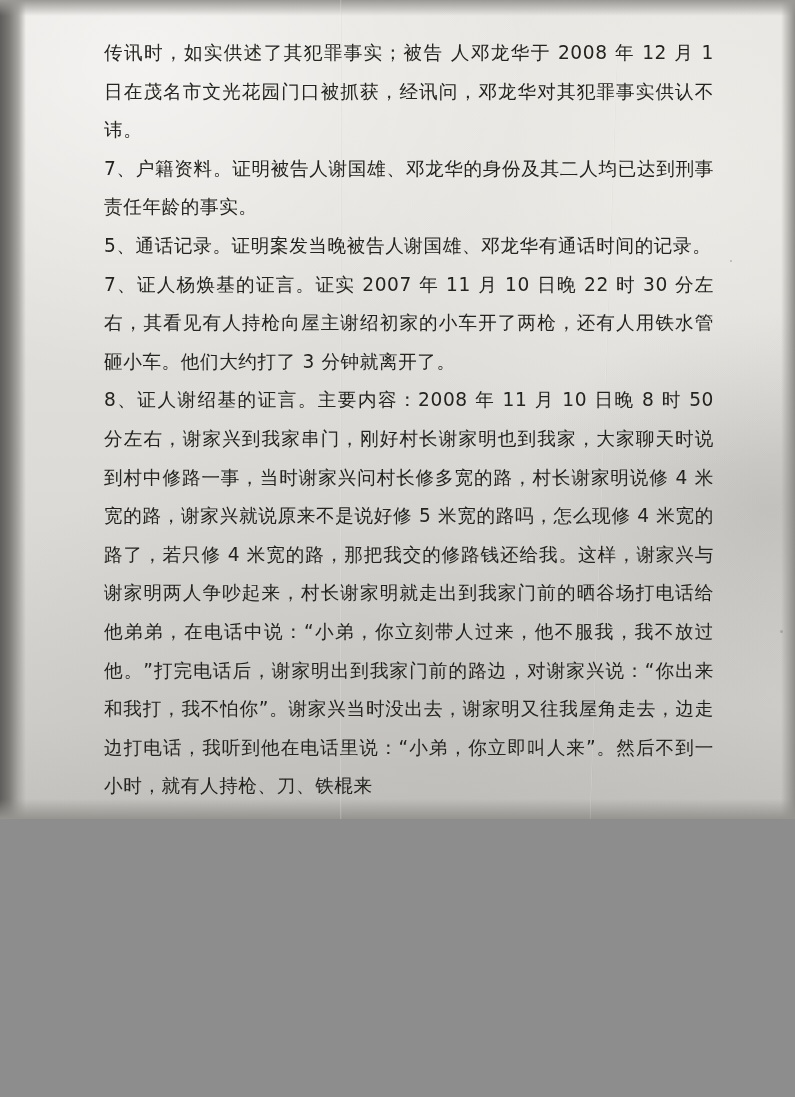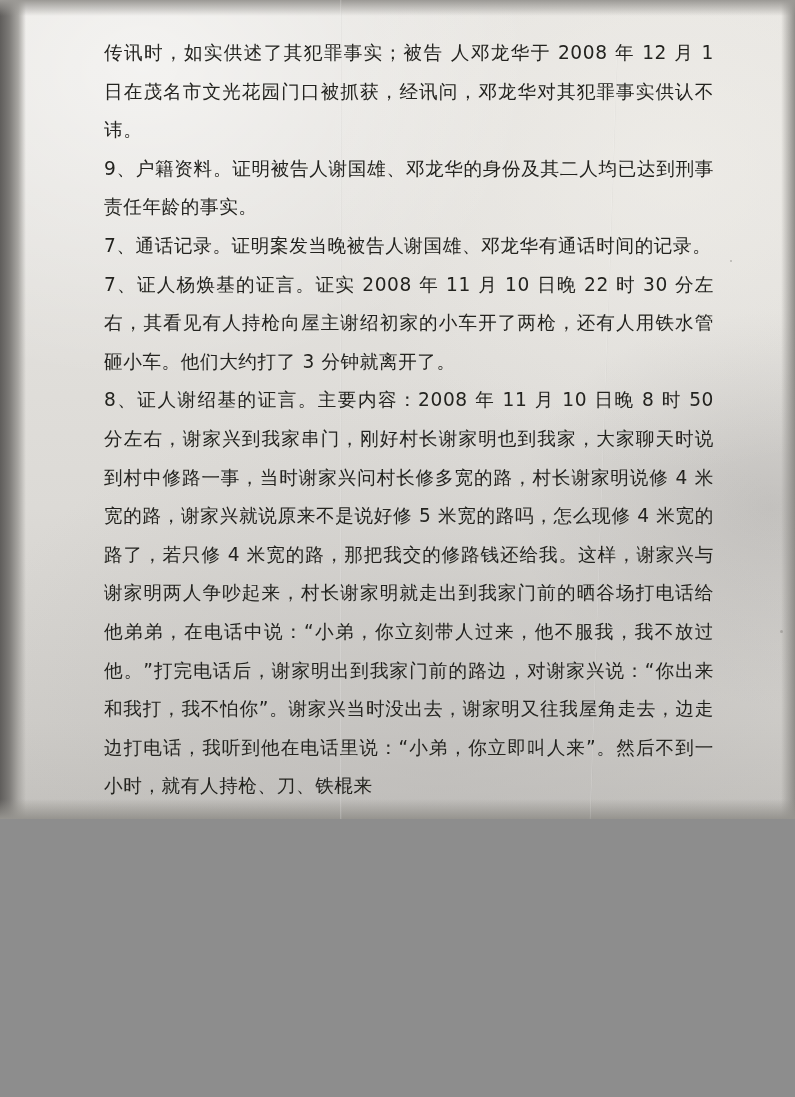--- a/index.html
+++ b/index.html
@@ -106,20 +106,20 @@
 
   <div class="crease" style="left:340px; top:0; width:2px; height:1097px;"></div>
   <div class="crease" style="left:600px; top:40px; width:1px; height:980px; transform:rotate(2deg);"></div>
 
   <div class="speck" style="left:780px; top:630px; width:3px; height:3px;"></div>
   <div class="speck" style="left:60px; top:880px; width:2px; height:2px;"></div>
   <div class="speck" style="left:730px; top:260px; width:2px; height:2px;"></div>
 
   <div id="doc-body">
     <p>传讯时，如实供述了其犯罪事实；被告 人邓龙华于 2008 年 12 月 1 日在茂名市文光花园门口被抓获，经讯问，邓龙华对其犯罪事实供认不讳。</p>
-    <p class="indent">9、户籍资料。证明被告人谢国雄、邓龙华的身份及其二人均已达到刑事责任年龄的事实。</p>
-    <p class="indent">7、通话记录。证明案发当晚被告人谢国雄、邓龙华有通话时间的记录。</p>
-    <p class="indent">7、证人杨焕基的证言。证实 2008 年 11 月 10 日晚 22 时 30 分左右，其看见有人持枪向屋主谢绍初家的小车开了两枪，还有人用铁水管砸小车。他们大约打了 3 分钟就离开了。</p>
+    <p class="indent">7、户籍资料。证明被告人谢国雄、邓龙华的身份及其二人均已达到刑事责任年龄的事实。</p>
+    <p class="indent">5、通话记录。证明案发当晚被告人谢国雄、邓龙华有通话时间的记录。</p>
+    <p class="indent">7、证人杨焕基的证言。证实 2007 年 11 月 10 日晚 22 时 30 分左右，其看见有人持枪向屋主谢绍初家的小车开了两枪，还有人用铁水管砸小车。他们大约打了 3 分钟就离开了。</p>
     <p class="indent">8、证人谢绍基的证言。主要内容：2008 年 11 月 10 日晚 8 时 50 分左右，谢家兴到我家串门，刚好村长谢家明也到我家，大家聊天时说到村中修路一事，当时谢家兴问村长修多宽的路，村长谢家明说修 4 米宽的路，谢家兴就说原来不是说好修 5 米宽的路吗，怎么现修 4 米宽的路了，若只修 4 米宽的路，那把我交的修路钱还给我。这样，谢家兴与谢家明两人争吵起来，村长谢家明就走出到我家门前的晒谷场打电话给他弟弟，在电话中说：“小弟，你立刻带人过来，他不服我，我不放过他。”打完电话后，谢家明出到我家门前的路边，对谢家兴说：“你出来和我打，我不怕你”。谢家兴当时没出去，谢家明又往我屋角走去，边走边打电话，我听到他在电话里说：“小弟，你立即叫人来”。然后不到一小时，就有人持枪、刀、铁棍来</p>
   </div>
 
   <div id="page-number">3</div>
 </div>
 
 </body></html>

